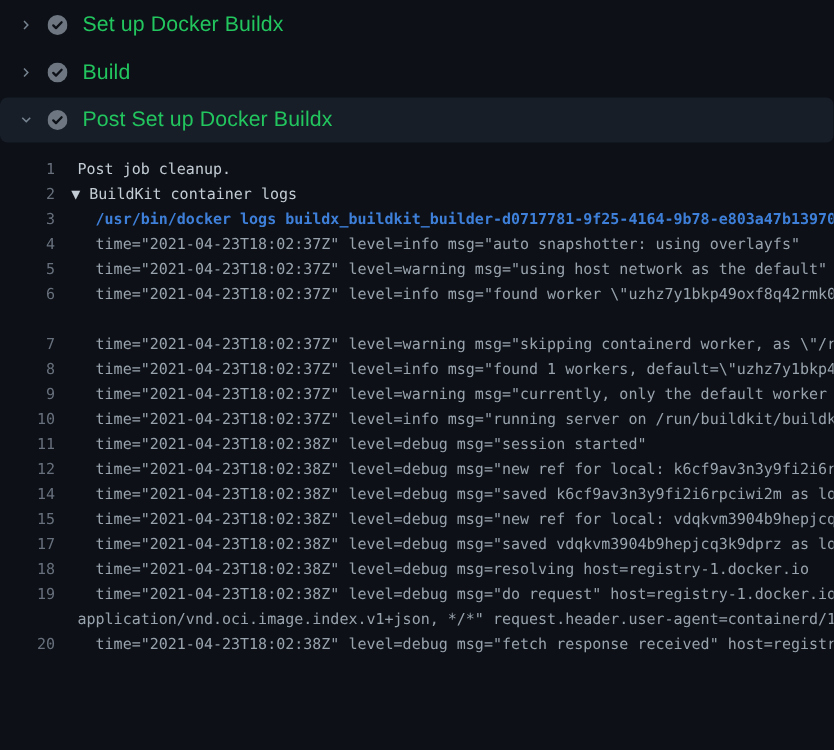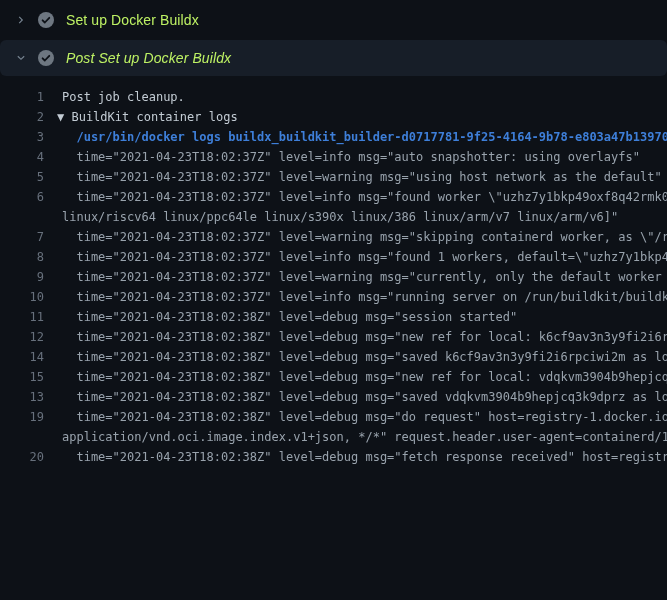--- a/index.html
+++ b/index.html
@@ -9,31 +9,31 @@
     font-family:"Liberation Sans",sans-serif;
   }
   .app{width:667px;height:600px;}
 
   
   .steps{padding-top:0;}
   .step{
     height:36px;margin:2px 0;display:flex;align-items:center;
     border-radius:6px;cursor:pointer;
   }
-  .step.expanded{background:#171e28;font-style:italic;}
+  .step.expanded{background:#171e28;}
   .chev{
     margin-left:13px;width:16px;height:16px;flex:none;
     display:flex;align-items:center;justify-content:center;
   }
   .chev svg{display:block;}
   .chev.down svg{transform:rotate(90deg);}
   .check{margin-left:9px;width:16px;height:16px;flex:none;}
   .step-title{
     margin-left:12px;
-    font-size:14px;font-weight:400;color:#bef264;
+    font-size:17px;font-weight:400;color:#22c55e;
     letter-spacing:.1px;
   }
 
   
   .log{
     padding-top:9px;
     font-family:"DejaVu Sans Mono","Liberation Mono",monospace;
     font-size:12px;line-height:20px;
   }
   .lrow{display:flex;height:20px;white-space:pre;overflow:hidden;}
@@ -58,20 +58,34 @@
         <path d="M6.2 3.2l4.6 4.8-4.6 4.8-1.15-1.1 3.55-3.7-3.55-3.7z"></path>
       </svg>
     </span>
     <span class="check">
       <svg width="16" height="16" viewBox="0 0 16 16">
         <circle cx="8" cy="8" r="8" fill="#6e7781"></circle>
         <path d="M4.6 8.3l2.2 2.2 4.5-4.7" stroke="#0d1117" stroke-width="1.8" fill="none" stroke-linecap="round" stroke-linejoin="round"></path>
       </svg>
     </span>
     <span class="step-title">Set up Docker Buildx</span>
+  </div>
+      <div class="step">
+    <span class="chev">
+      <svg width="12" height="12" viewBox="0 0 16 16" fill="#768390">
+        <path d="M6.2 3.2l4.6 4.8-4.6 4.8-1.15-1.1 3.55-3.7-3.55-3.7z"></path>
+      </svg>
+    </span>
+    <span class="check">
+      <svg width="16" height="16" viewBox="0 0 16 16">
+        <circle cx="8" cy="8" r="8" fill="#6e7781"></circle>
+        <path d="M4.6 8.3l2.2 2.2 4.5-4.7" stroke="#0d1117" stroke-width="1.8" fill="none" stroke-linecap="round" stroke-linejoin="round"></path>
+      </svg>
+    </span>
+    <span class="step-title">Build</span>
   </div>
       <div class="step expanded">
     <span class="chev down">
       <svg width="12" height="12" viewBox="0 0 16 16" fill="#768390">
         <path d="M6.2 3.2l4.6 4.8-4.6 4.8-1.15-1.1 3.55-3.7-3.55-3.7z"></path>
       </svg>
     </span>
     <span class="check">
       <svg width="16" height="16" viewBox="0 0 16 16">
         <circle cx="8" cy="8" r="8" fill="#6e7781"></circle>
@@ -101,21 +115,20 @@
       <div class="lrow kind-child">
     <span class="num">5</span>
     <span class="txt">  time="2021-04-23T18:02:37Z" level=warning msg="using host network as the default"</span>
   </div>
       <div class="lrow kind-child">
     <span class="num">6</span>
     <span class="txt">  time="2021-04-23T18:02:37Z" level=info msg="found worker \"uzhz7y1bkp49oxf8q42rmk0xj</span>
   </div>
       <div class="lrow kind-wrap">
     <span class="num"></span>
-    <span class="txt">linux/riscv64 linux/ppc64le linux/s390x linux/386 linux/arm/v7 linux/arm/v6]"</span>
   </div>
       <div class="lrow kind-child">
     <span class="num">7</span>
     <span class="txt">  time="2021-04-23T18:02:37Z" level=warning msg="skipping containerd worker, as \"/run</span>
   </div>
       <div class="lrow kind-child">
     <span class="num">8</span>
     <span class="txt">  time="2021-04-23T18:02:37Z" level=info msg="found 1 workers, default=\"uzhz7y1bkp49o</span>
   </div>
       <div class="lrow kind-child">
@@ -136,22 +149,26 @@
   </div>
       <div class="lrow kind-child">
     <span class="num">14</span>
     <span class="txt">  time="2021-04-23T18:02:38Z" level=debug msg="saved k6cf9av3n3y9fi2i6rpciwi2m as loca</span>
   </div>
       <div class="lrow kind-child">
     <span class="num">15</span>
     <span class="txt">  time="2021-04-23T18:02:38Z" level=debug msg="new ref for local: vdqkvm3904b9hepjcq3k</span>
   </div>
       <div class="lrow kind-child">
-    <span class="num">13</span>
+    <span class="num">17</span>
     <span class="txt">  time="2021-04-23T18:02:38Z" level=debug msg="saved vdqkvm3904b9hepjcq3k9dprz as loca</span>
+  </div>
+      <div class="lrow kind-child">
+    <span class="num">18</span>
+    <span class="txt">  time="2021-04-23T18:02:38Z" level=debug msg=resolving host=registry-1.docker.io</span>
   </div>
       <div class="lrow kind-child">
     <span class="num">19</span>
     <span class="txt">  time="2021-04-23T18:02:38Z" level=debug msg="do request" host=registry-1.docker.io r</span>
   </div>
       <div class="lrow kind-wrap">
     <span class="num"></span>
     <span class="txt">application/vnd.oci.image.index.v1+json, */*" request.header.user-agent=containerd/1.4</span>
   </div>
       <div class="lrow kind-child">

